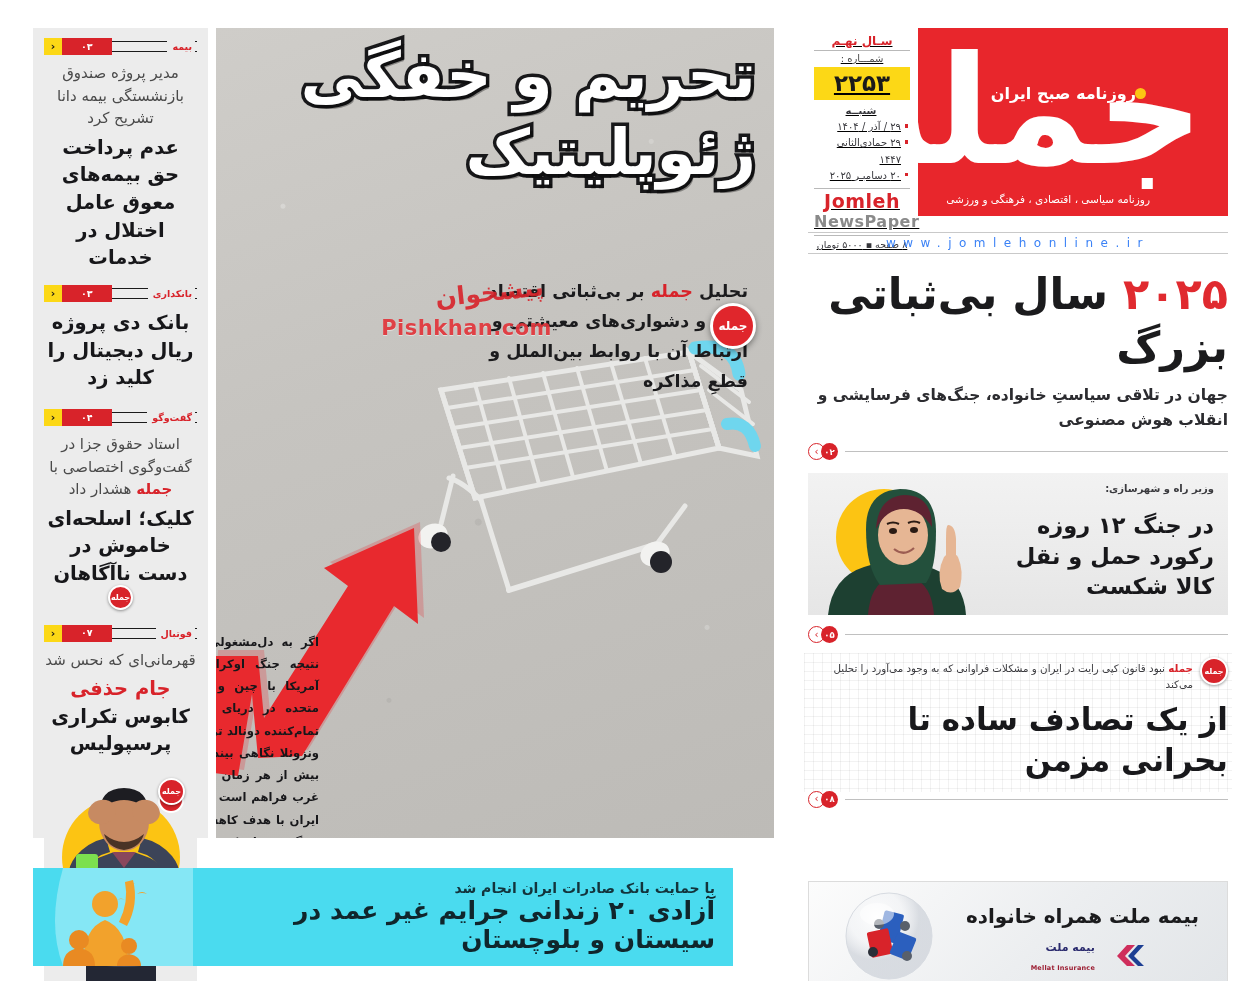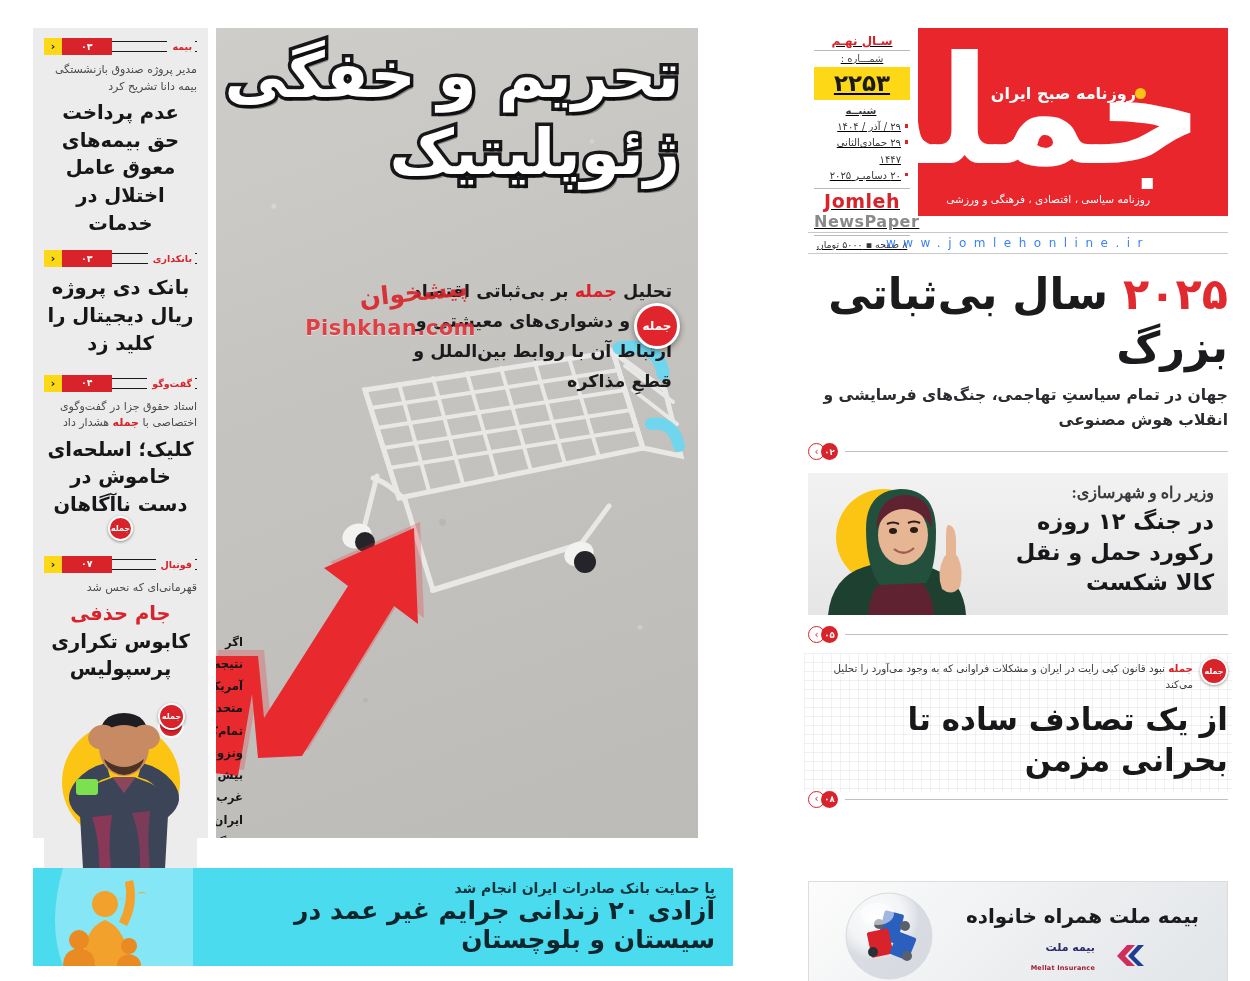--- a/index.html
+++ b/index.html
@@ -44,21 +44,21 @@
     background: #fcd816; width: 18px;
     display: flex; align-items: center; justify-content: center;
     color: #1a1a1a; font-size: 11px; font-weight: bold; line-height: 1;
   }
   .pagechip .red {
     background: #d8232a; min-width: 21px; padding: 0 19px;
     display: flex; align-items: center; justify-content: center;
     color: #fff; font-size: 9.5px; font-weight: bold; line-height: 1;
   }
   .sb-sub {
-    font-size: 11px; color: #4a4a4a; text-align: right;
+    font-size: 15px; color: #4a4a4a; text-align: center;
     line-height: 1.5; margin-bottom: 4px; font-weight: 500;
   }
   .sb-sub .hl { color: #d8232a; font-weight: bold; }
   .sb-head {
     font-size: 19.5px; font-weight: bold; color: #17171a;
     text-align: center; line-height: 1.42; letter-spacing: -.3px;
   }
   .sb-head .rd { color: #d8232a; }
 
   .badge-circle {
@@ -77,21 +77,21 @@
     overflow: hidden; background: #ececec;
   }
   .sb-photo .yellowcirc {
     position: absolute; left: 50%; top: 36px; transform: translateX(-50%);
     width: 118px; height: 118px; border-radius: 50%; background: #fcc413;
   }
 
   
   .lead {
     position: absolute; left: 216px; top: 28px;
-    width: 482px; height: 810px;
+    width: 558px; height: 810px;
     background: linear-gradient(160deg,#cfcdc9 0%,#c6c4c0 40%,#bdbbb7 100%);
     overflow: hidden;
   }
   .lead-noise {
     position: absolute; inset: 0;
     background-image:
       radial-gradient(circle at 12% 22%, rgba(255,255,255,.25) 0 2px, transparent 3px),
       radial-gradient(circle at 47% 61%, rgba(0,0,0,.05) 0 3px, transparent 4px),
       radial-gradient(circle at 78% 14%, rgba(255,255,255,.18) 0 2px, transparent 3px),
       radial-gradient(circle at 31% 83%, rgba(0,0,0,.05) 0 2px, transparent 3px),
@@ -238,21 +238,21 @@
   }
 
   .story2 {
     position: relative; width: 420px; height: 142px; margin-top: 4px;
     background: linear-gradient(180deg,#f2f2f2,#e6e6e6); overflow: hidden;
   }
   .story2-text {
     position: absolute; right: 14px; top: 10px; width: 240px;
     direction: rtl; text-align: right;
   }
-  .story2-kick { font-size: 16px; color: #3a3a3e; font-weight: 600; margin-bottom: 4px; font-family: Liberation Serif, serif; }
+  .story2-kick { font-size: 10px; color: #3a3a3e; font-weight: 600; margin-bottom: 16px; }
   .story2-head {
     font-size: 22.5px; font-weight: bold; color: #18181b;
     line-height: 1.35; letter-spacing: -.6px;
   }
   .portrait {
     position: absolute; left: 0; top: 0; width: 172px; height: 142px; overflow: hidden;
   }
   .portrait .ycirc {
     position: absolute; left: 28px; top: 16px; width: 96px; height: 96px;
     border-radius: 50%; background: #fcc413;
@@ -509,21 +509,21 @@
   </header>
   <div class="mh-url">www.jomlehonline.ir</div>
 
   <section class="rcol">
 
     <article class="rstory">
       <h2 class="rstory-head">
         <span class="rd">۲۰۲۵</span>
         <span>سال بی‌ثباتی بزرگ</span>
       </h2>
-      <div class="rstory-sub">جهان در تمام سیاستِ تهاجمی، جنگ‌های فرسایشی و انقلاب هوش مصنوعی</div>
+      <div class="rstory-sub">جهان در تلاقی سیاستِ خانواده، جنگ‌های فرسایشی و انقلاب هوش مصنوعی</div>
       <div class="rule-row">
         <span class="circ-arrow">‹</span>
         <span class="pg-dot">۰۲</span>
         <span class="line"></span>
       </div>
     </article>
 
     <article>
       <div class="story2">
         <div class="story2-text">

